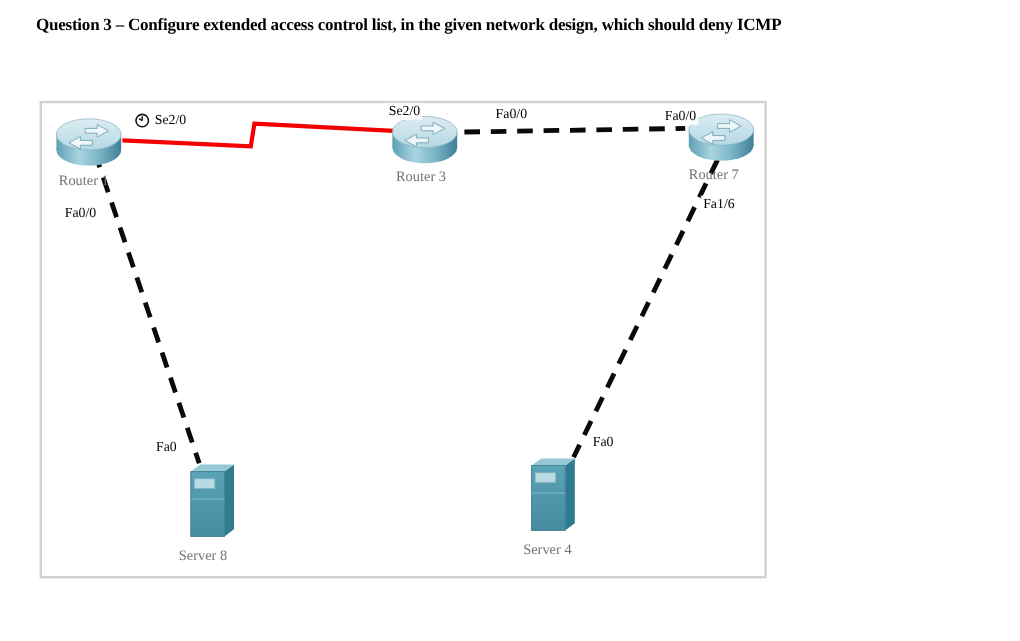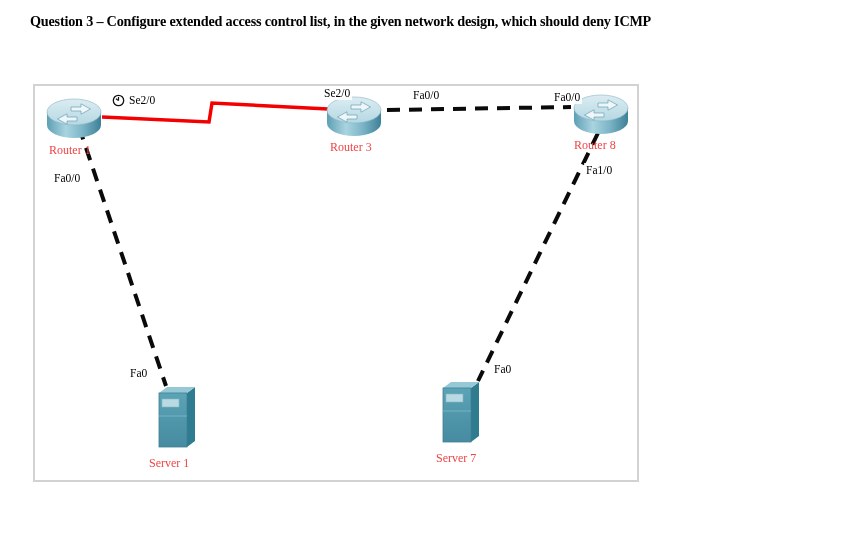--- a/index.html
+++ b/index.html
@@ -18,21 +18,21 @@
     position:absolute; left:33px; top:84px; width:606px; height:398px;
     border:2px solid #d2d2d2; background:#fff; box-sizing:border-box;
   }
 
   .links-svg { position:absolute; left:0; top:0; z-index:1; pointer-events:none; }
 
   .device { position:absolute; z-index:2; }
   .device svg { display:block; }
 
   .dev-name {
-    position:absolute; z-index:4; font-size:12px; color:#ef4444; white-space:nowrap;
+    position:absolute; z-index:4; font-size:12px; color:#737373; white-space:nowrap;
   }
   .port-label {
     position:absolute; z-index:4; font-size:11.5px; color:#000;
     background:rgba(255,255,255,0.85); padding:0 2px; white-space:nowrap;
     display:flex; align-items:center; gap:4px; line-height:14px;
   }
   .subnet-label {
     position:absolute; z-index:4; font-size:12.5px; color:#16163a;
     background:#eef1fb; padding:3px 6px; white-space:nowrap; line-height:15px;
   }
@@ -113,32 +113,32 @@
       </svg>
   </div>
   <div class="device" style="left:440px;top:378px">
     <svg width="42" height="68">
         <use href="#sym-server"></use>
       </svg>
   </div>
 
   <div class="dev-name" style="left:49px;top:143px">Router 1</div>
   <div class="dev-name" style="left:330px;top:140px">Router 3</div>
-  <div class="dev-name" style="left:574px;top:138px">Router 8</div>
-  <div class="dev-name" style="left:149px;top:456px">Server 1</div>
-  <div class="dev-name" style="left:436px;top:451px">Server 7</div>
+  <div class="dev-name" style="left:574px;top:138px">Router 7</div>
+  <div class="dev-name" style="left:149px;top:456px">Server 8</div>
+  <div class="dev-name" style="left:436px;top:451px">Server 4</div>
 
   <div class="port-label" style="left:110px;top:93px">
     <svg width="13" height="13">
         <use href="#sym-clock"></use>
       </svg>
     <span>Se2/0</span>
   </div>
   <div class="port-label" style="left:52px;top:171px">Fa0/0</div>
   <div class="port-label" style="left:322px;top:86px">Se2/0</div>
   <div class="port-label" style="left:411px;top:88px">Fa0/0</div>
   <div class="port-label" style="left:552px;top:90px">Fa0/0</div>
-  <div class="port-label" style="left:584px;top:163px">Fa1/0</div>
+  <div class="port-label" style="left:584px;top:163px">Fa1/6</div>
   <div class="port-label" style="left:128px;top:366px">Fa0</div>
   <div class="port-label" style="left:492px;top:362px">Fa0</div>
 
 
 </div>
 
 </body></html>

